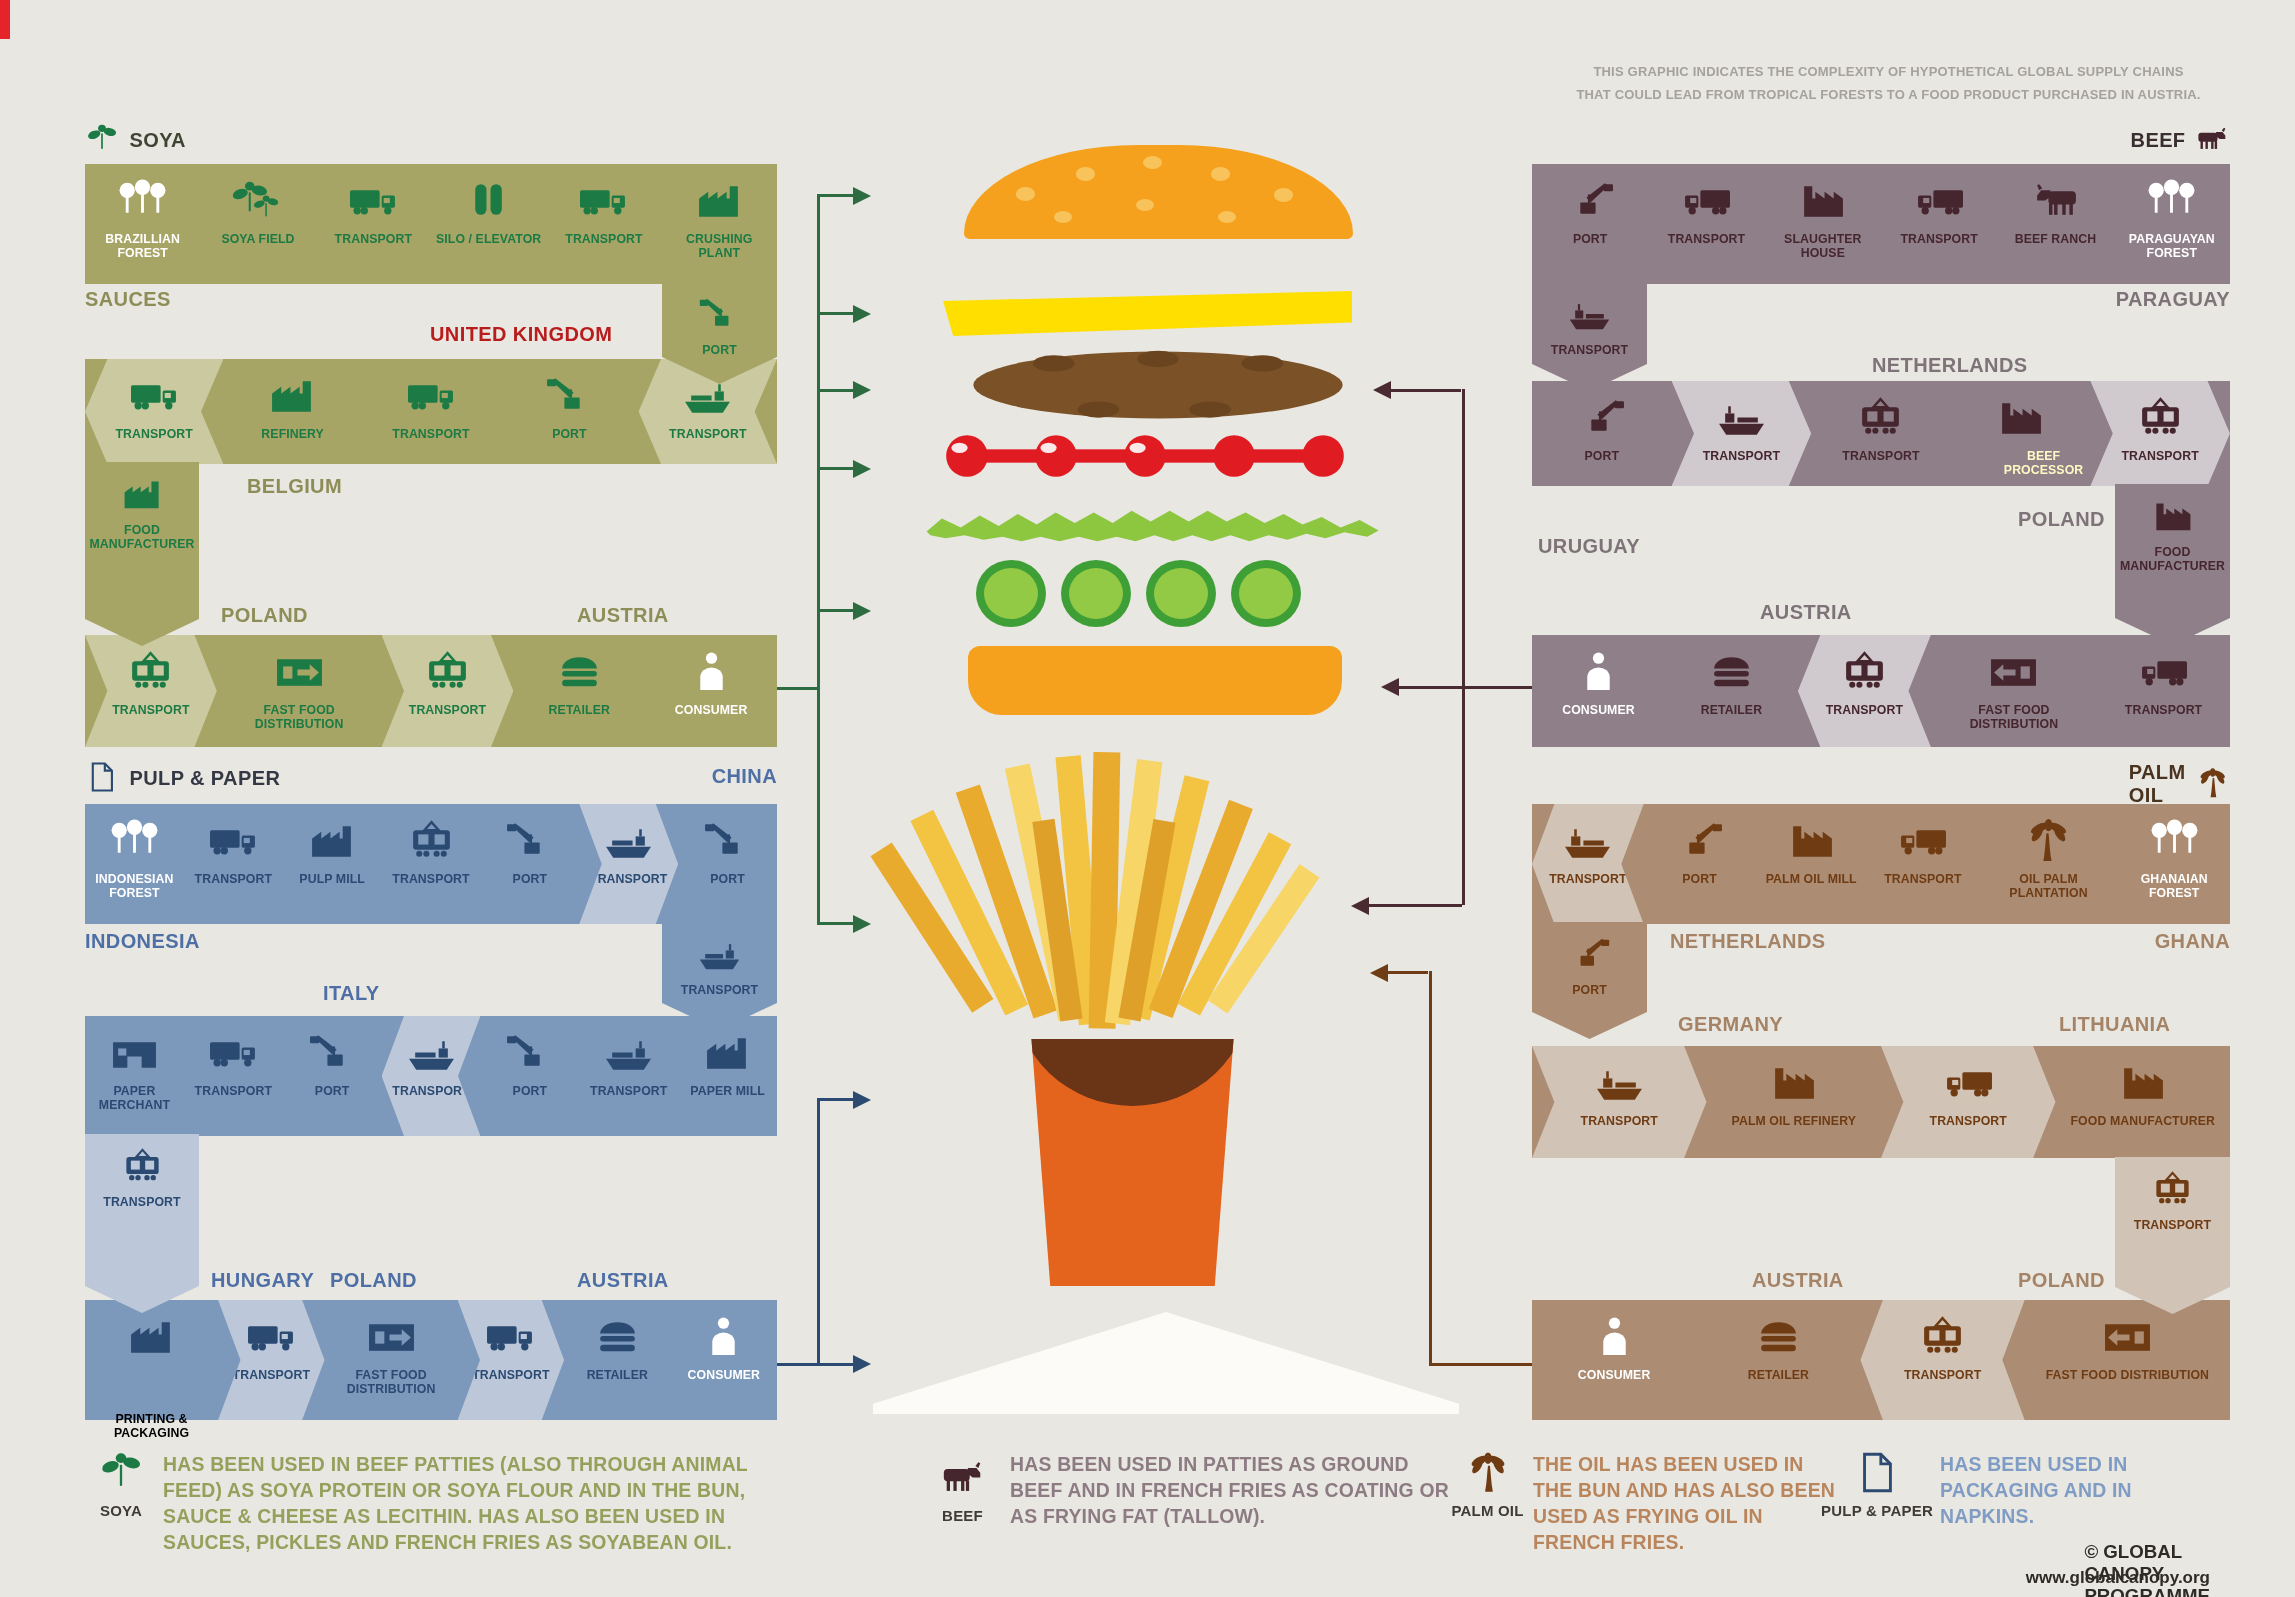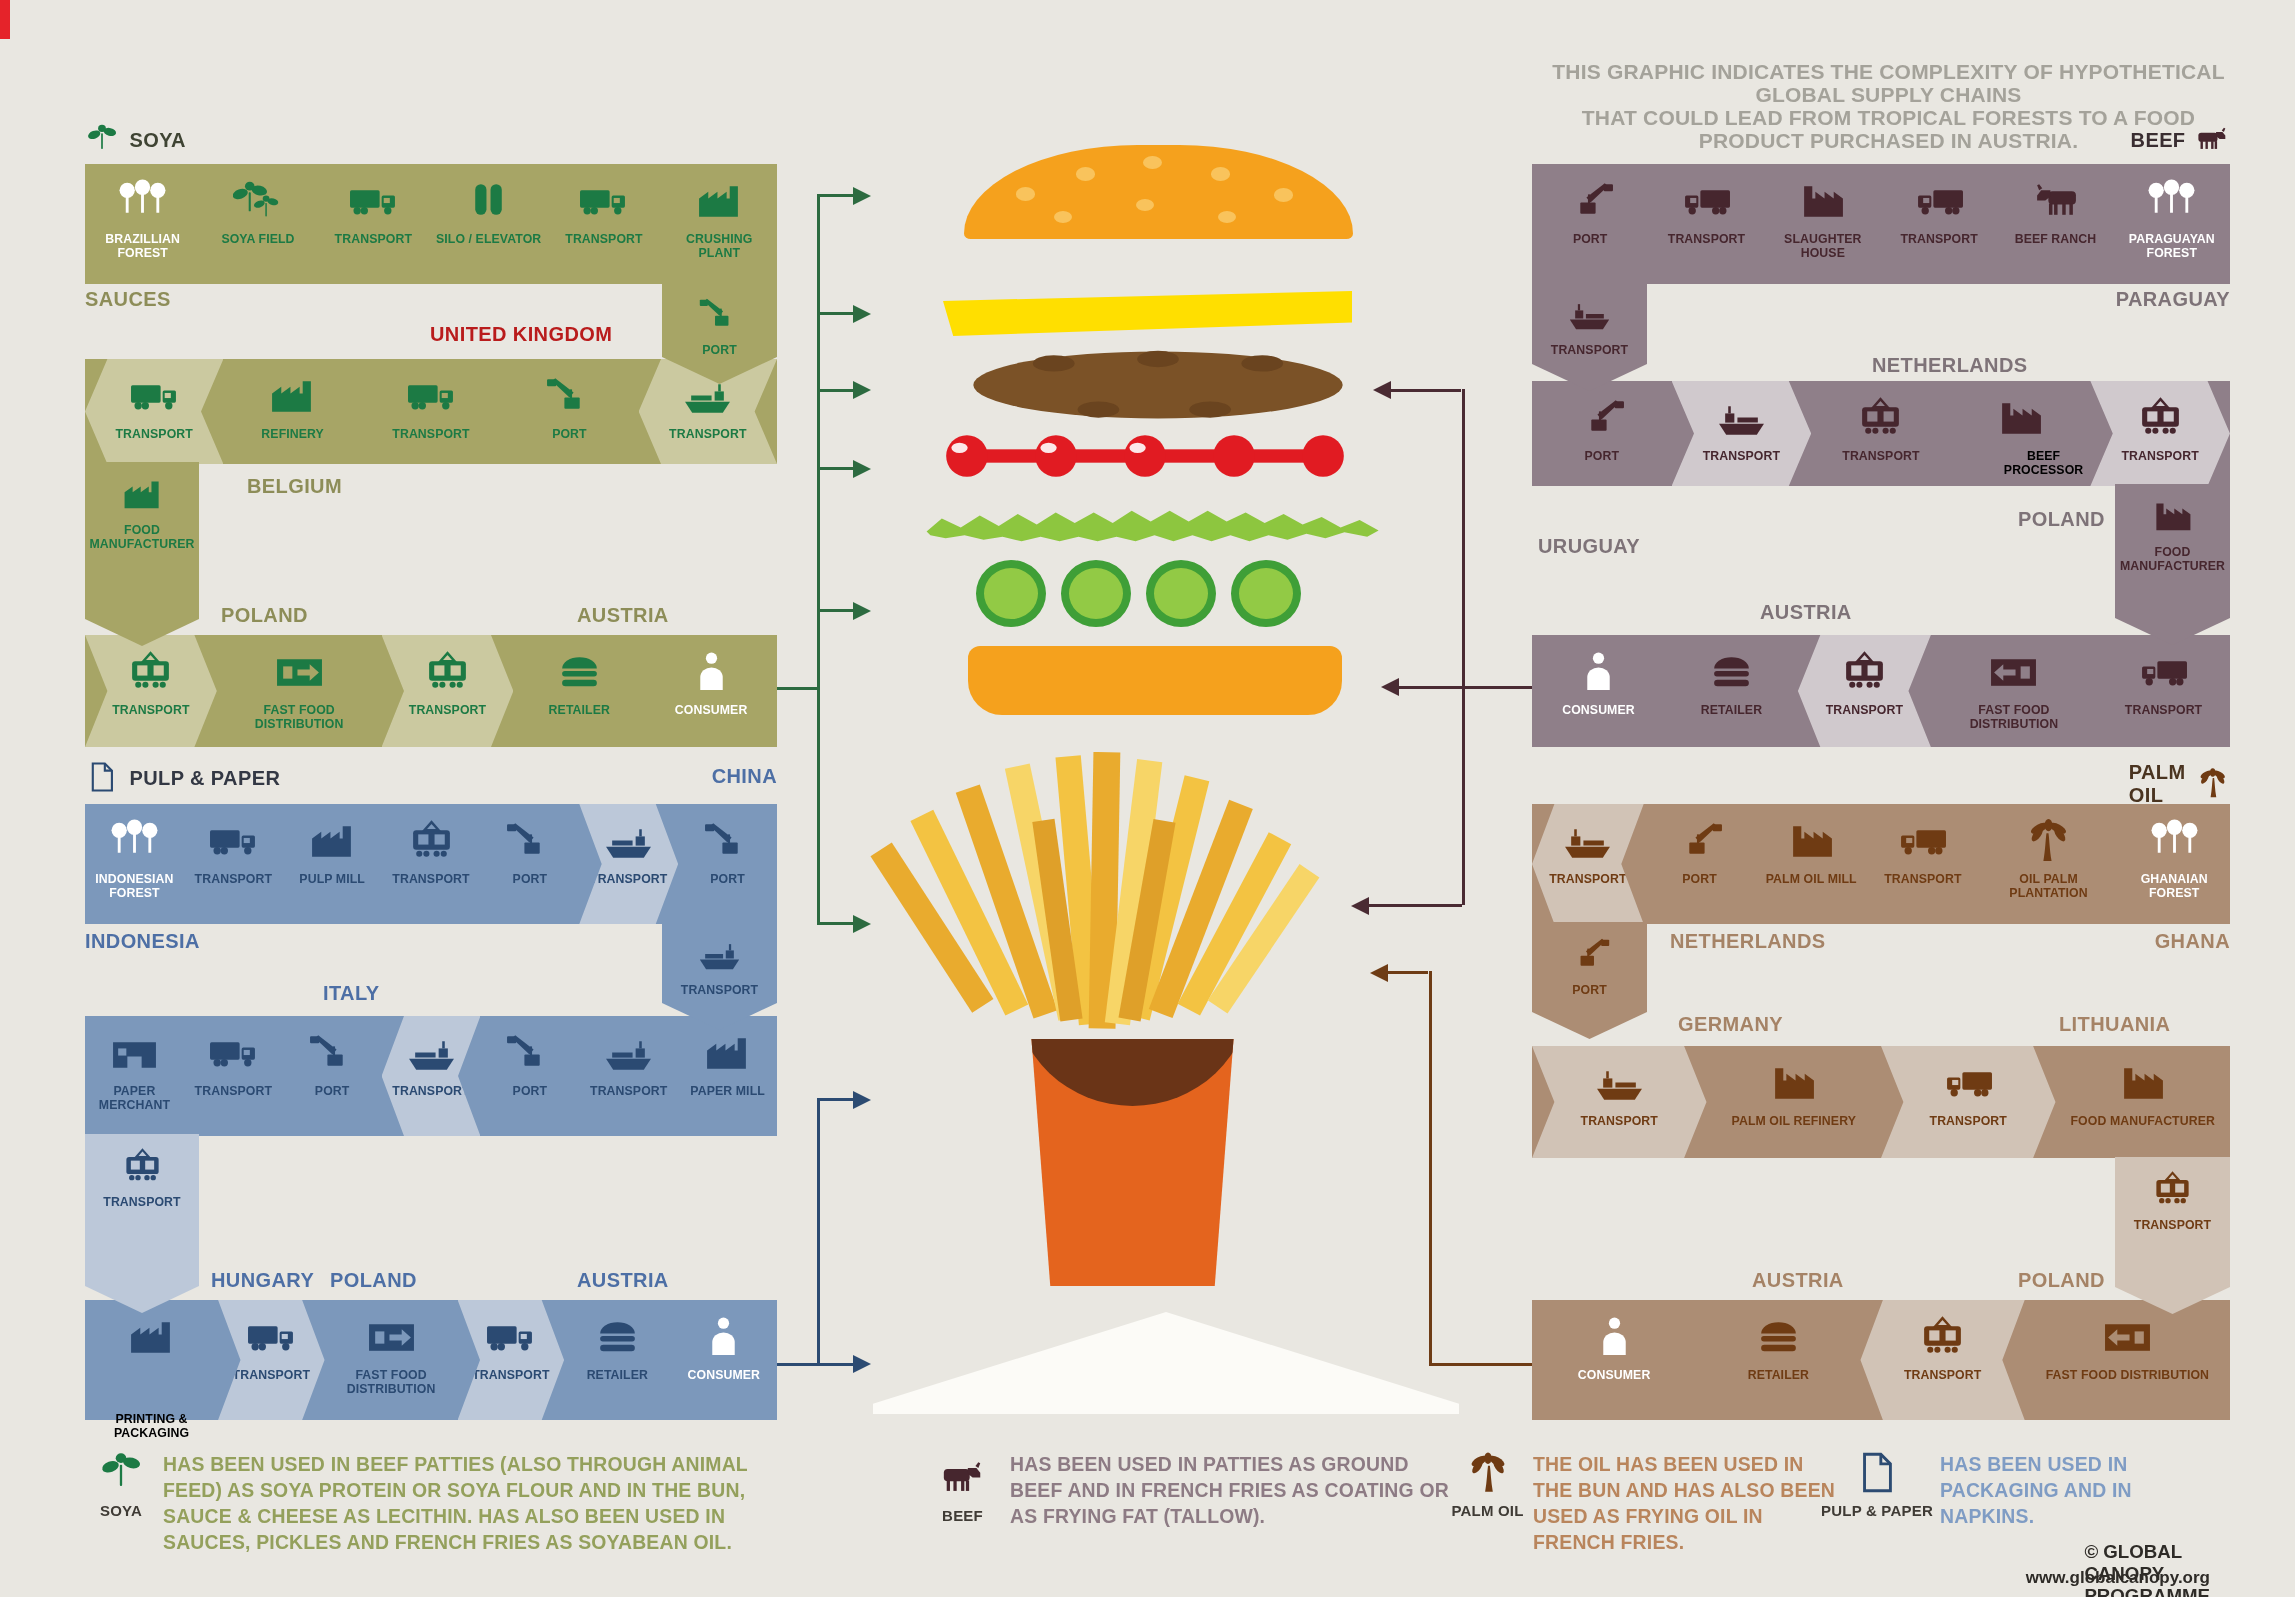--- a/index.html
+++ b/index.html
@@ -1,20 +1,20 @@
 <!DOCTYPE html>
 <html style="font-size:12px"><head>
 <meta charset="utf-8">
 <style>
   html,body{margin:0;padding:0;background:#e9e7e1;}
   #canvas{position:relative;width:2295px;height:1598px;background:#e9e7e1;
           font-family:"Liberation Sans",sans-serif;overflow:hidden;}
   .abs{position:absolute;}
   .title{font-size:35px;font-weight:800;color:#191919;letter-spacing:0.4px;}
-  .subtitle{font-size:21px;font-weight:700;color:#a4a29a;line-height:23px;text-align:center;letter-spacing:0.2px;}
+  .subtitle{font-size:13px;font-weight:700;color:#a4a29a;line-height:23px;text-align:center;letter-spacing:0.2px;}
   .chain-header{display:flex;align-items:center;gap:10.5px;}
   .chain-header .hlabel{font-size:20px;font-weight:800;letter-spacing:0.4px;}
   .crow{display:flex;}
   .cell{flex:1;display:flex;flex-direction:column;align-items:center;padding-top:13.5px;gap:6px;}
   .cell .lbl,.ccol .lbl{font-size:12.3px;font-weight:700;text-align:center;line-height:14px;letter-spacing:0.1px;max-width:96%;}
   .ccol{display:flex;flex-direction:column;align-items:center;padding-top:12px;gap:6px;}
   .country{font-size:20px;font-weight:800;letter-spacing:0.4px;white-space:nowrap;}
   .country.right{transform:translateX(-100%);}
   .chain-right .icwrap svg{transform:scaleX(-1);}
   .line{position:absolute;}
@@ -532,21 +532,21 @@
               </g>
             </svg></span>
           <div class="lbl" style="color: rgb(70, 38, 46);">TRANSPORT</div>
         </div>
         <div class="cell">
           <span class="icwrap"><svg width="49" height="45" viewBox="0 0 48 44">
               <g fill="#46262e">
                 <path d="M4 38V20l9-6.5V20l9-6.5V20l9-6.5V20h3V8h8v30z"></path>
               </g>
             </svg></span>
-          <div class="lbl" style="color: #000000; margin-left: 46px;">BEEF PROCESSOR</div>
+          <div class="lbl" style="color: #fef9c3; margin-left: 46px;">BEEF PROCESSOR</div>
         </div>
         <div class="cell light" style="background: rgb(208, 201, 205); clip-path: polygon(0px 0px, calc(100% - 22.4px) 0px, 100% 50%, calc(100% - 22.4px) 100%, 0px 100%, 22.4px 50%);">
           <span class="icwrap"><svg width="49" height="45" viewBox="0 0 48 44">
               <g fill="#46262e">
                 <rect x="6" y="12" width="36" height="19" rx="3"></rect>
     <rect x="11" y="16" width="10" height="10" fill="#d0c9cd"></rect>
                 <rect x="27" y="16" width="10" height="10" fill="#d0c9cd"></rect>
     <path d="M24 4l7 8H17z" fill="none" stroke="#46262e" stroke-width="2.4"></path>
     <circle cx="12" cy="35" r="3"></circle>
                 <circle cx="19" cy="35" r="3"></circle>

